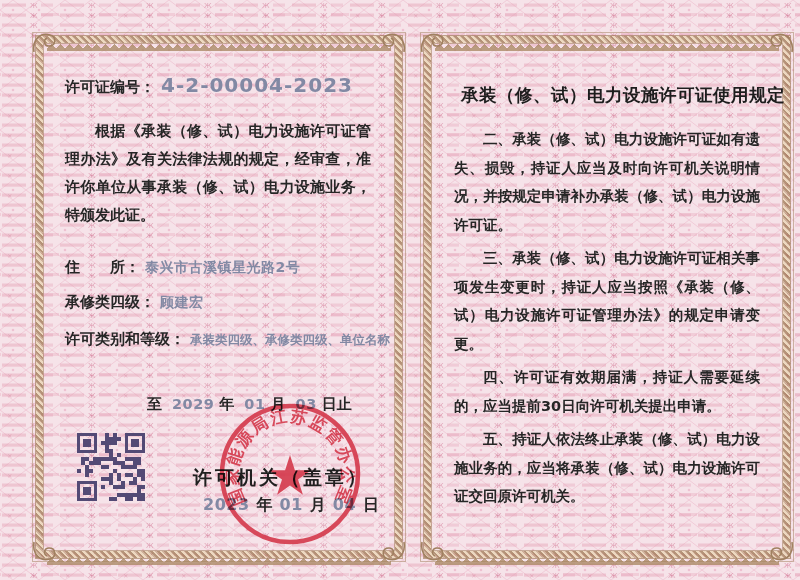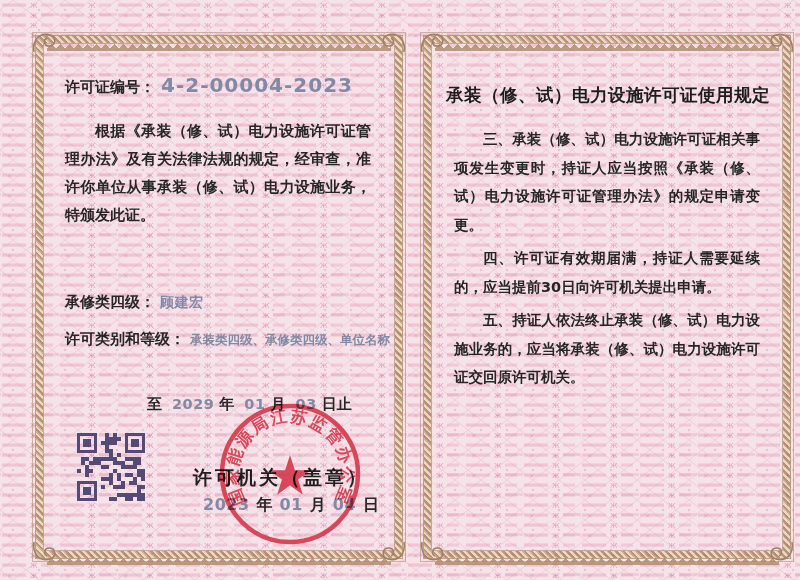--- a/index.html
+++ b/index.html
@@ -54,21 +54,21 @@
   .qr i{position:absolute;width:4px;height:4px;background:#534a75;}
   .qr .f{position:absolute;width:20px;height:20px;border:3px solid #534a75;box-sizing:border-box;}
   .qr .f::after{content:"";position:absolute;inset:3px;background:#534a75;}
   .qr .f.tl{left:0;top:0;}.qr .f.tr{right:0;top:0;}.qr .f.bl{left:0;bottom:0;}
 
   .authority{left:150px;top:422px;font-size:19px;letter-spacing:3px;color:#1f1f1f;font-weight:700;white-space:nowrap;}
   .daterow{left:160px;top:452px;font-size:16px;white-space:nowrap;}
   .daterow span{margin-right:7px;}
   .stamp{left:172px;top:356px;width:150px;height:150px;mix-blend-mode:multiply;opacity:.9;}
 
-  .rtitle{left:1px;top:40px;width:100%;text-align:center;font-size:17.5px;color:#1d1d1d;font-weight:700;letter-spacing:.5px;}
+  .rtitle{left:16px;top:40px;width:100%;text-align:center;font-size:17.5px;color:#1d1d1d;font-weight:700;letter-spacing:.5px;}
   .rules{left:23px;top:82px;width:306px;}
   .rules p{
     margin:0 0 5px 0;font-size:14.5px;line-height:28.5px;color:#262626;
     font-weight:700;text-indent:2em;text-align:justify;
   }
 </style>
 </head>
 <body>
 
 <svg id="bg" width="800" height="580" aria-hidden="true">
@@ -110,20 +110,23 @@
   <svg class="curl br" viewBox="0 0 26 26">
       <path d="M3 21 C1 9 9 1 19 4 C26 6 25 15 18 15 C13 15 12 9 16 7"></path>
     </svg>
 
   <div class="abs license-row">
     <span class="lbl">许可证编号：</span><span class="val">4-2-00004-2023</span>
   </div>
 
   <div class="abs intro">根据《承装（修、试）电力设施许可证管理办法》及有关法律法规的规定，经审查，准许你单位从事承装（修、试）电力设施业务，特颁发此证。</div>
 
+  <div class="abs frow" style="top:215px">
+    <span class="lbl">住　　所：</span><span class="val">泰兴市古溪镇星光路2号</span>
+  </div>
   <div class="abs frow" style="top:250px">
     <span class="lbl">承修类四级：</span><span class="val">顾建宏</span>
   </div>
   <div class="abs frow" style="top:287px">
     <span class="lbl">许可类别和等级：</span><span class="val small">承装类四级、承修类四级、单位名称</span>
   </div>
 
   <div class="abs frow vrow" style="top:352px;left:104px">
     <span class="lbl">至</span><span class="val">2029</span><span class="lbl">年</span><span class="val">01</span><span class="lbl">月</span><span class="val">03</span><span class="lbl">日止</span>
   </div>
@@ -250,17 +253,18 @@
     </svg>
   <svg class="curl bl" viewBox="0 0 26 26">
       <path d="M3 21 C1 9 9 1 19 4 C26 6 25 15 18 15 C13 15 12 9 16 7"></path>
     </svg>
   <svg class="curl br" viewBox="0 0 26 26">
       <path d="M3 21 C1 9 9 1 19 4 C26 6 25 15 18 15 C13 15 12 9 16 7"></path>
     </svg>
 
   <div class="abs rtitle">承装（修、试）电力设施许可证使用规定</div>
   <div class="abs rules">
+    <p>二、承装（修、试）电力设施许可证如有遗失、损毁，持证人应当及时向许可机关说明情况，并按规定申请补办承装（修、试）电力设施许可证。</p>
     <p>三、承装（修、试）电力设施许可证相关事项发生变更时，持证人应当按照《承装（修、试）电力设施许可证管理办法》的规定申请变更。</p>
     <p>四、许可证有效期届满，持证人需要延续的，应当提前30日向许可机关提出申请。</p>
     <p>五、持证人依法终止承装（修、试）电力设施业务的，应当将承装（修、试）电力设施许可证交回原许可机关。</p>
   </div>
 </div>
 
 </body></html>

